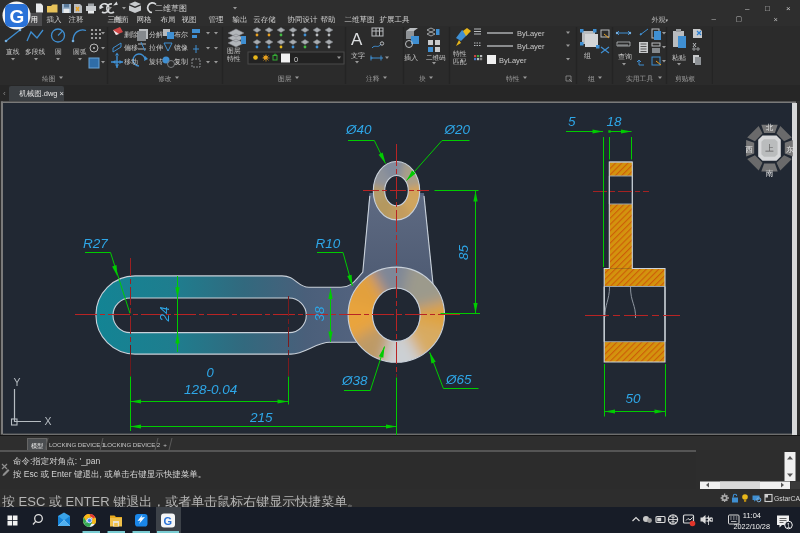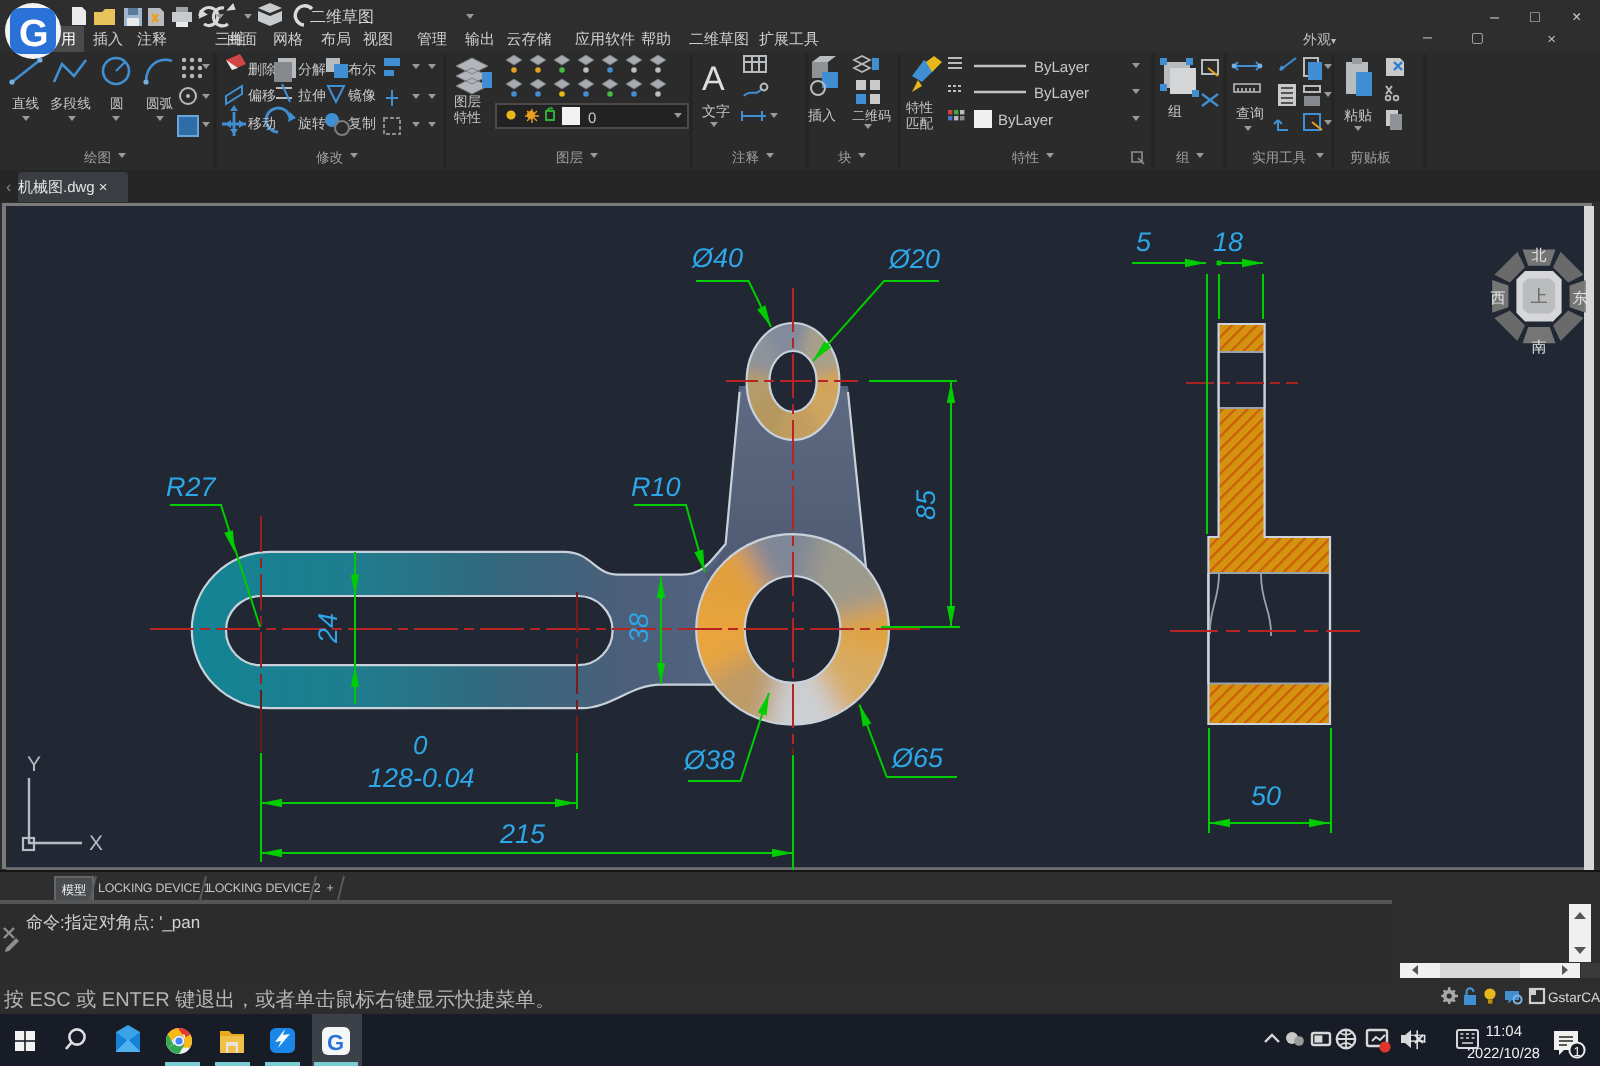--- a/index.html
+++ b/index.html
@@ -9,21 +9,21 @@
 #titletext{position:absolute;left:410px;top:3px;font-size:8px;color:#d6d6d6;letter-spacing:0}
 .winbtn{position:absolute;top:4px;color:#c8c8c8;font-size:8px}
 
 #tabrow{position:absolute;left:0;top:13px;width:800px;height:13px;background:#2e2e2e}
 .rtab{position:absolute;top:0;height:13px;line-height:13px;font-size:7.5px;color:#cfcfcf;text-align:center}
 .rtab.active{background:#4b4b4d;color:#fff}
 
 #ribbon{position:absolute;left:0;top:26px;width:800px;height:59px;background:#2b2b2b}
 
 #doctab{position:absolute;left:0;top:85px;width:800px;height:16px;background:#262626}
-#dtab{position:absolute;left:9px;top:1px;width:55px;height:15px;background:#3a3e42;color:#e2e2e2;font-size:7.5px;line-height:15px;text-align:left;border-radius:2px 2px 0 0}
+#dtab{position:absolute;left:9px;top:1px;width:55px;height:15px;background:#3a3e42;color:#e2e2e2;font-size:7.5px;line-height:15px;text-align:right;border-radius:2px 2px 0 0}
 
 #canvas{position:absolute;left:0;top:101px;width:800px;height:334px;background:#a21caf}
 
 #laytabs{position:absolute;left:0;top:435px;width:800px;height:15px;background:#2e2e2e;border-top:1px solid #151515}
 .ltab{position:absolute;top:2px;height:13px;line-height:13px;font-size:6.2px;color:#c4c4c4;text-align:center;white-space:nowrap;letter-spacing:-0.1px}
 
 #cmd{position:absolute;left:0;top:450px;width:696px;height:39px;background:#2c2c2c;border-top:2px solid #555}
 .cmdline{position:absolute;left:13px;font-size:8.5px;color:#d2d2d2;font-family:"Liberation Sans",sans-serif}
 
 #status{position:absolute;left:0;top:489px;width:800px;height:18px;background:#2d2d2d}
@@ -74,21 +74,21 @@
 <span class="rtab" style="left:46px;width:16px">插入</span>
 <span class="rtab" style="left:68px;width:16px">注释</span>
 <span class="rtab" style="left:107px;width:16px">三维</span>
 <span class="rtab" style="left:113px;width:16px">曲面</span>
 <span class="rtab" style="left:136px;width:16px">网格</span>
 <span class="rtab" style="left:160px;width:16px">布局</span>
 <span class="rtab" style="left:181px;width:16px">视图</span>
 <span class="rtab" style="left:208px;width:16px">管理</span>
 <span class="rtab" style="left:232px;width:16px">输出</span>
 <span class="rtab" style="left:253px;width:23px">云存储</span>
-<span class="rtab" style="left:287px;width:31px">应用软件</span>
+<span class="rtab" style="left:287px;width:31px">协同设计</span>
 <span class="rtab" style="left:320px;width:16px">帮助</span>
 <span class="rtab" style="left:344px;width:31px">二维草图</span>
 <span class="rtab" style="left:379px;width:31px">扩展工具</span>
 <span style="position:absolute;right:132px;top:2px;font-size:7px;color:#bdbdbd">外观<span style="font-size:5px">▾</span></span>
 <span style="position:absolute;right:84px;top:1px;font-size:8px;color:#bdbdbd">–</span>
 <span style="position:absolute;right:58px;top:2px;font-size:7px;color:#bdbdbd">▢</span>
 <span style="position:absolute;right:22px;top:2px;font-size:7.5px;color:#bdbdbd">×</span>
 </div>
 
 <div id="ribbon">
@@ -576,36 +576,37 @@
 <span class="ltab" style="left:159px;width:12px">+</span>
 <svg width="180" height="15" viewBox="0 0 180 15" style="position:absolute;left:0;top:0">
 <g stroke="#5a5a5a" stroke-width="1" fill="none">
           <path d="M48,2 L45,14 M103,2 L100,14 M158,2 L155,14 M172,2 L169,14"></path>
         </g>
 </svg>
 </div>
 
 <div id="cmd">
 <div class="cmdline" style="top:4px">命令:指定对角点: '_pan</div>
+<div class="cmdline" style="top:17px">按 Esc 或 Enter 键退出, 或单击右键显示快捷菜单。</div>
 <svg width="800" height="39" viewBox="0 0 800 39" style="position:absolute;left:0;top:0">
 <path d="M2,12 l5,5 M7,12 l-5,5" stroke="#8f8f8f" stroke-width="1.2"></path>
 <path d="M3,22 l5,-5 1.5,1.5 -5,5 z M3,22 l-0.5,2 2,-0.5" fill="#8f8f8f"></path>
 <rect x="784.5" y="0" width="11" height="29" fill="#f0f0f0"></rect>
 <path d="M790,4 l3,3.5 h-6 z" fill="#555"></path>
         <path d="M790,25 l3,-3.5 h-6 z" fill="#555"></path>
 <rect x="700" y="29.5" width="90" height="7.5" fill="#f0f0f0"></rect>
 <rect x="720" y="29.5" width="40" height="7.5" fill="#d8d8d8"></rect>
 <path d="M706,33 l3,-2.5 v5 z" fill="#555"></path>
         <path d="M784,33 l-3,-2.5 v5 z" fill="#555"></path>
 <rect x="790.5" y="29.5" width="9.5" height="7.5" fill="#3a3a3a"></rect>
 </svg>
 </div>
 
 <div id="status">
-      <div style="position:absolute;left:2px;top:4px;font-size:10px;color:#b5b5b5">按 ESC 或 ENTER 键退出，或者单击鼠标右键显示快捷菜单。</div>
+      <div style="position:absolute;left:2px;top:4px;font-size:13px;color:#b5b5b5">按 ESC 或 ENTER 键退出，或者单击鼠标右键显示快捷菜单。</div>
 <svg width="100" height="18" viewBox="0 0 100 18" style="position:absolute;left:700px;top:0">
 <g transform="translate(21,5)">
           <circle cx="3.6" cy="4" r="3.1" fill="#a8a8a8"></circle>
           <circle cx="3.6" cy="4" r="1.3" fill="#2d2d2d"></circle>
           <g stroke="#a8a8a8" stroke-width="1.3">
             <path d="M3.6,-0.4 v1.6 M3.6,6.4 v1.6 M-0.4,4 h1.6 M6.4,4 h1.6 M0.8,1.2 l1.1,1.1 M5.3,5.7 l1.1,1.1 M6.4,1.2 l-1.1,1.1 M1.9,5.7 l-1.1,1.1"></path>
           </g>
         </g>
 <rect x="32" y="8.5" width="6" height="5" fill="#3f8fd2"></rect>
         <path d="M33.3,8.5 v-1.6 a1.7,1.7 0 0 1 3.4,0" fill="none" stroke="#3f8fd2" stroke-width="1.1"></path>

